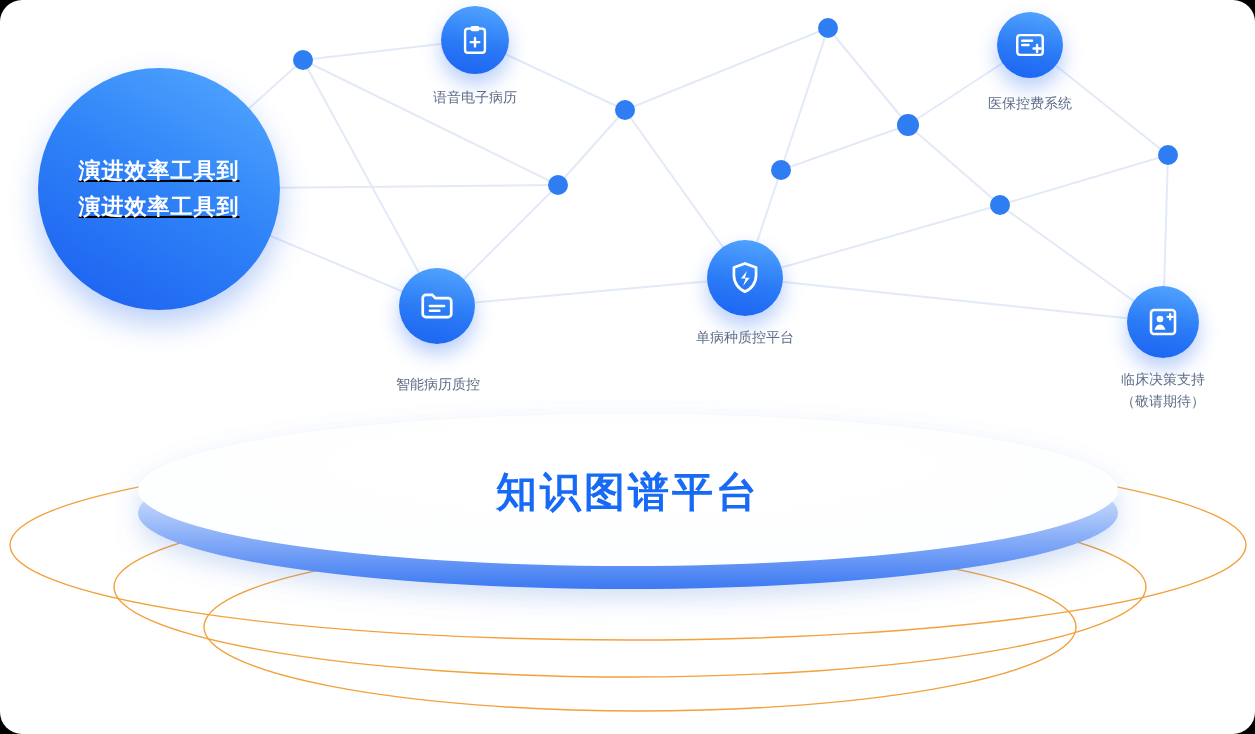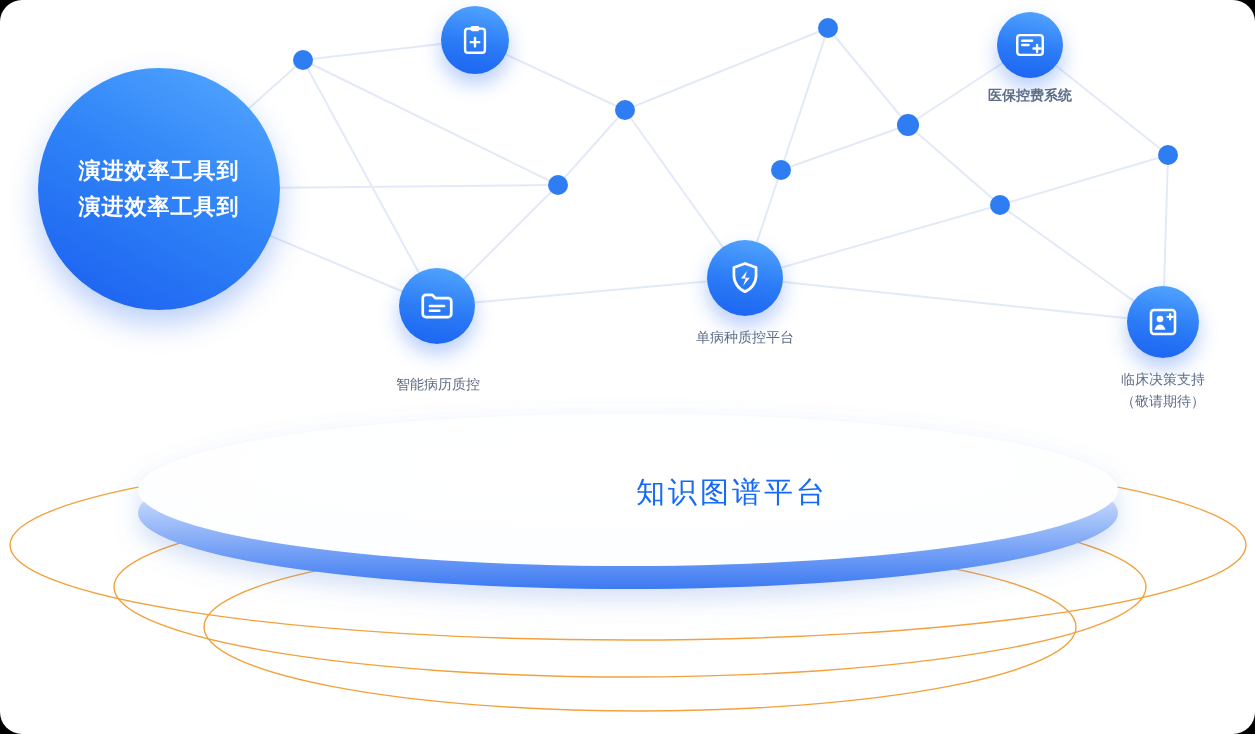--- a/index.html
+++ b/index.html
@@ -29,20 +29,21 @@
     left: 38px; top: 68px;
     width: 242px; height: 242px;
     border-radius: 50%;
     background: linear-gradient(210deg, #55a9ff 0%, #2f83f7 48%, #1a5df0 100%);
     box-shadow: 0 14px 30px rgba(28, 95, 235, 0.30);
     display: flex;
     flex-direction: column;
     align-items: center;
     justify-content: center;
     z-index: 3;
+    text-decoration: underline;
   }
   .hero .hero-line {
     color: #ffffff;
     font-size: 22px;
     font-weight: bold;
     line-height: 36px;
     letter-spacing: 1px;
     white-space: nowrap;
   }
   
@@ -66,24 +67,24 @@
     line-height: 22px;
     z-index: 3;
   }
   
   .platform-title {
     position: absolute;
     left: 428px; top: 470px;
     width: 400px;
     height: 44px;
     line-height: 44px;
-    text-align: right;
+    text-align: center;
     color: #176af5;
-    font-size: 29px;
-    font-weight: normal;
+    font-size: 41px;
+    font-weight: bold;
     letter-spacing: 3px;
     z-index: 3;
     white-space: nowrap;
   }
 </style>
 </head>
 <body>
 
 <div class="canvas">
 
@@ -160,31 +161,32 @@
 
   <div class="node-circle" style="left:441px; top:6px; width:68px; height:68px;">
     <span>
       <svg width="34" height="34" viewBox="0 0 24 24" fill="none">
         <rect x="5" y="4" width="14" height="17" rx="2" stroke="#ffffff" stroke-width="1.7"></rect>
         <rect x="9" y="2.2" width="6" height="3.6" rx="1" fill="#ffffff"></rect>
         <path d="M12 10.5v6 M9 13.5h6" stroke="#ffffff" stroke-width="1.7" stroke-linecap="round"></path>
       </svg>
     </span>
   </div>
+  <div class="node-label" style="left:375px; top:86px;">语音电子病历</div>
 
   <div class="node-circle" style="left:997px; top:12px; width:66px; height:66px;">
     <span>
       <svg width="34" height="34" viewBox="0 0 24 24" fill="none">
         <rect x="3" y="5" width="18" height="14" rx="2" stroke="#ffffff" stroke-width="1.7"></rect>
         <path d="M6.5 9h7 M6.5 12h4.5" stroke="#ffffff" stroke-width="1.7" stroke-linecap="round"></path>
         <path d="M14.5 14.5h5 M17 12v5" stroke="#ffffff" stroke-width="1.7" stroke-linecap="round"></path>
       </svg>
     </span>
   </div>
-  <div class="node-label" style="left:930px; top:84px;font-weight:bold;">医保控费系统</div>
+  <div class="node-label" style="left:930px; top:92px;">医保控费系统</div>
 
   <div class="node-circle" style="left:399px; top:268px; width:76px; height:76px;">
     <span>
       <svg width="38" height="38" viewBox="0 0 24 24" fill="none">
         <path d="M3 7a2 2 0 0 1 2-2h4l2 2h8a2 2 0 0 1 2 2v8a2 2 0 0 1-2 2H5a2 2 0 0 1-2-2z" stroke="#ffffff" stroke-width="1.7"></path>
         <path d="M7.5 12h9 M7.5 15h6" stroke="#ffffff" stroke-width="1.6" stroke-linecap="round"></path>
       </svg>
     </span>
   </div>
   <div class="node-label" style="left:338px; top:373px;">智能病历质控</div>

